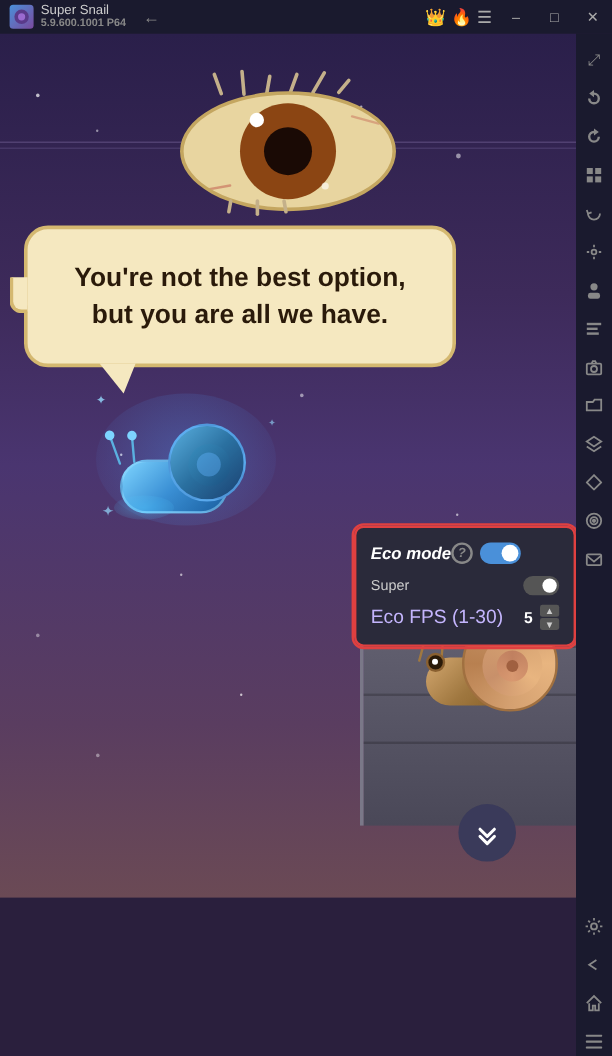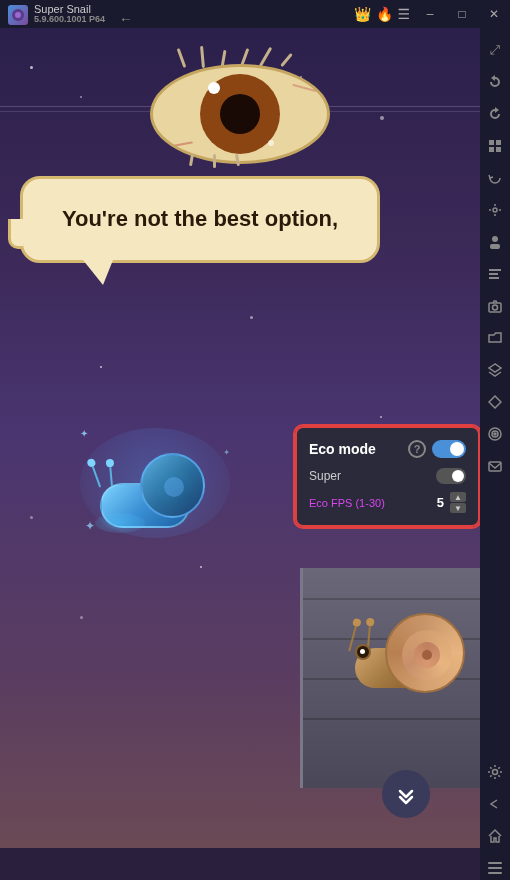--- a/index.html
+++ b/index.html
@@ -19,21 +19,21 @@
       top: 0; left: 0; right: 0;
       height: 28px;
       background: #1a1a2e;
       display: flex;
       align-items: center;
       z-index: 100;
     }
 
     .title-bar-left {
       display: flex;
-      align-items: flex-end;
+      align-items: center;
       gap: 6px;
       padding-left: 8px;
       flex: 1;
     }
 
     .app-icon {
       width: 20px;
       height: 20px;
       border-radius: 3px;
       background: linear-gradient(135deg, #4a90d9, #7b4a9e);
@@ -72,24 +72,24 @@
       align-items: center;
       justify-content: center;
       color: #aaa;
       font-size: 12px;
       cursor: pointer;
     }
 
     
     .game-area {
       position: absolute;
-      top: 16px;
+      top: 28px;
       left: 0;
       width: 480px;
-      height: 832px;
+      height: 720px;
       background: linear-gradient(180deg, #2a1f4a 0%, #3d2a5a 30%, #4a3570 50%, #5a3d60 80%, #6b4a55 100%);
       overflow: hidden;
     }
 
     
     .stars {
       position: absolute;
       top: 0; left: 0; right: 0; bottom: 0;
     }
 
@@ -195,22 +195,22 @@
       background: #2a2a3a;
       border-radius: 8px;
       padding: 12px;
       border: 2px solid #e04040;
       z-index: 50;
     }
 
     .eco-header {
       display: flex;
       align-items: center;
-      justify-content: space-between;
       margin-bottom: 10px;
+      font-style: italic;
     }
 
     .eco-title {
       color: white;
       font-size: 14px;
       font-weight: bold;
     }
 
     .eco-header-right {
       display: flex;
@@ -281,22 +281,22 @@
       border-radius: 50%;
     }
 
     .fps-row {
       display: flex;
       align-items: center;
       justify-content: space-between;
     }
 
     .fps-label {
-      color: #d946ef;
-      font-size: 11px;
+      color: #c4b5fd;
+      font-size: 16px;
     }
 
     .fps-control {
       display: flex;
       align-items: center;
       gap: 6px;
     }
 
     .fps-value {
       color: white;
@@ -462,20 +462,21 @@
       <div style="width:3px;height:12px;background:#c4b08a;transform:rotate(10deg);border-radius:2px"></div>
       <div style="width:3px;height:14px;background:#c4b08a;transform:rotate(0deg);border-radius:2px"></div>
       <div style="width:3px;height:12px;background:#c4b08a;transform:rotate(-10deg);border-radius:2px"></div>
     </div>
   </div>
 
   <div class="speech-bubble">
 
     <div style="position:absolute;top:40px;left:-15px;width:15px;height:30px;background:#f5e8c0;border-radius:0 0 0 10px;border-left:3px solid #d4b870;border-bottom:3px solid #d4b870"></div>
     <p class="speech-text">You're not the best option,</p>
+    <p class="speech-text">but you are all we have.</p>
   </div>
 
   <div style="position:absolute;bottom:310px;left:80px;">
     <div style="position:relative;width:150px;height:110px">
 
       <div style="position:absolute;width:150px;height:110px;background:radial-gradient(circle,rgba(80,160,255,0.3),transparent);border-radius:50%"></div>
 
       <div style="position:absolute;bottom:10px;left:20px;width:90px;height:45px;background:linear-gradient(135deg,#7dd4ff,#3a8fd4,#1a5fa0);border-radius:40px;border:2px solid rgba(150,220,255,0.5)"></div>
 
       <div style="position:absolute;bottom:20px;left:60px;width:65px;height:65px;background:linear-gradient(135deg,#5ab0e0,#2a70a0,#1a4070);border-radius:50%;border:2px solid rgba(100,180,255,0.7)">

